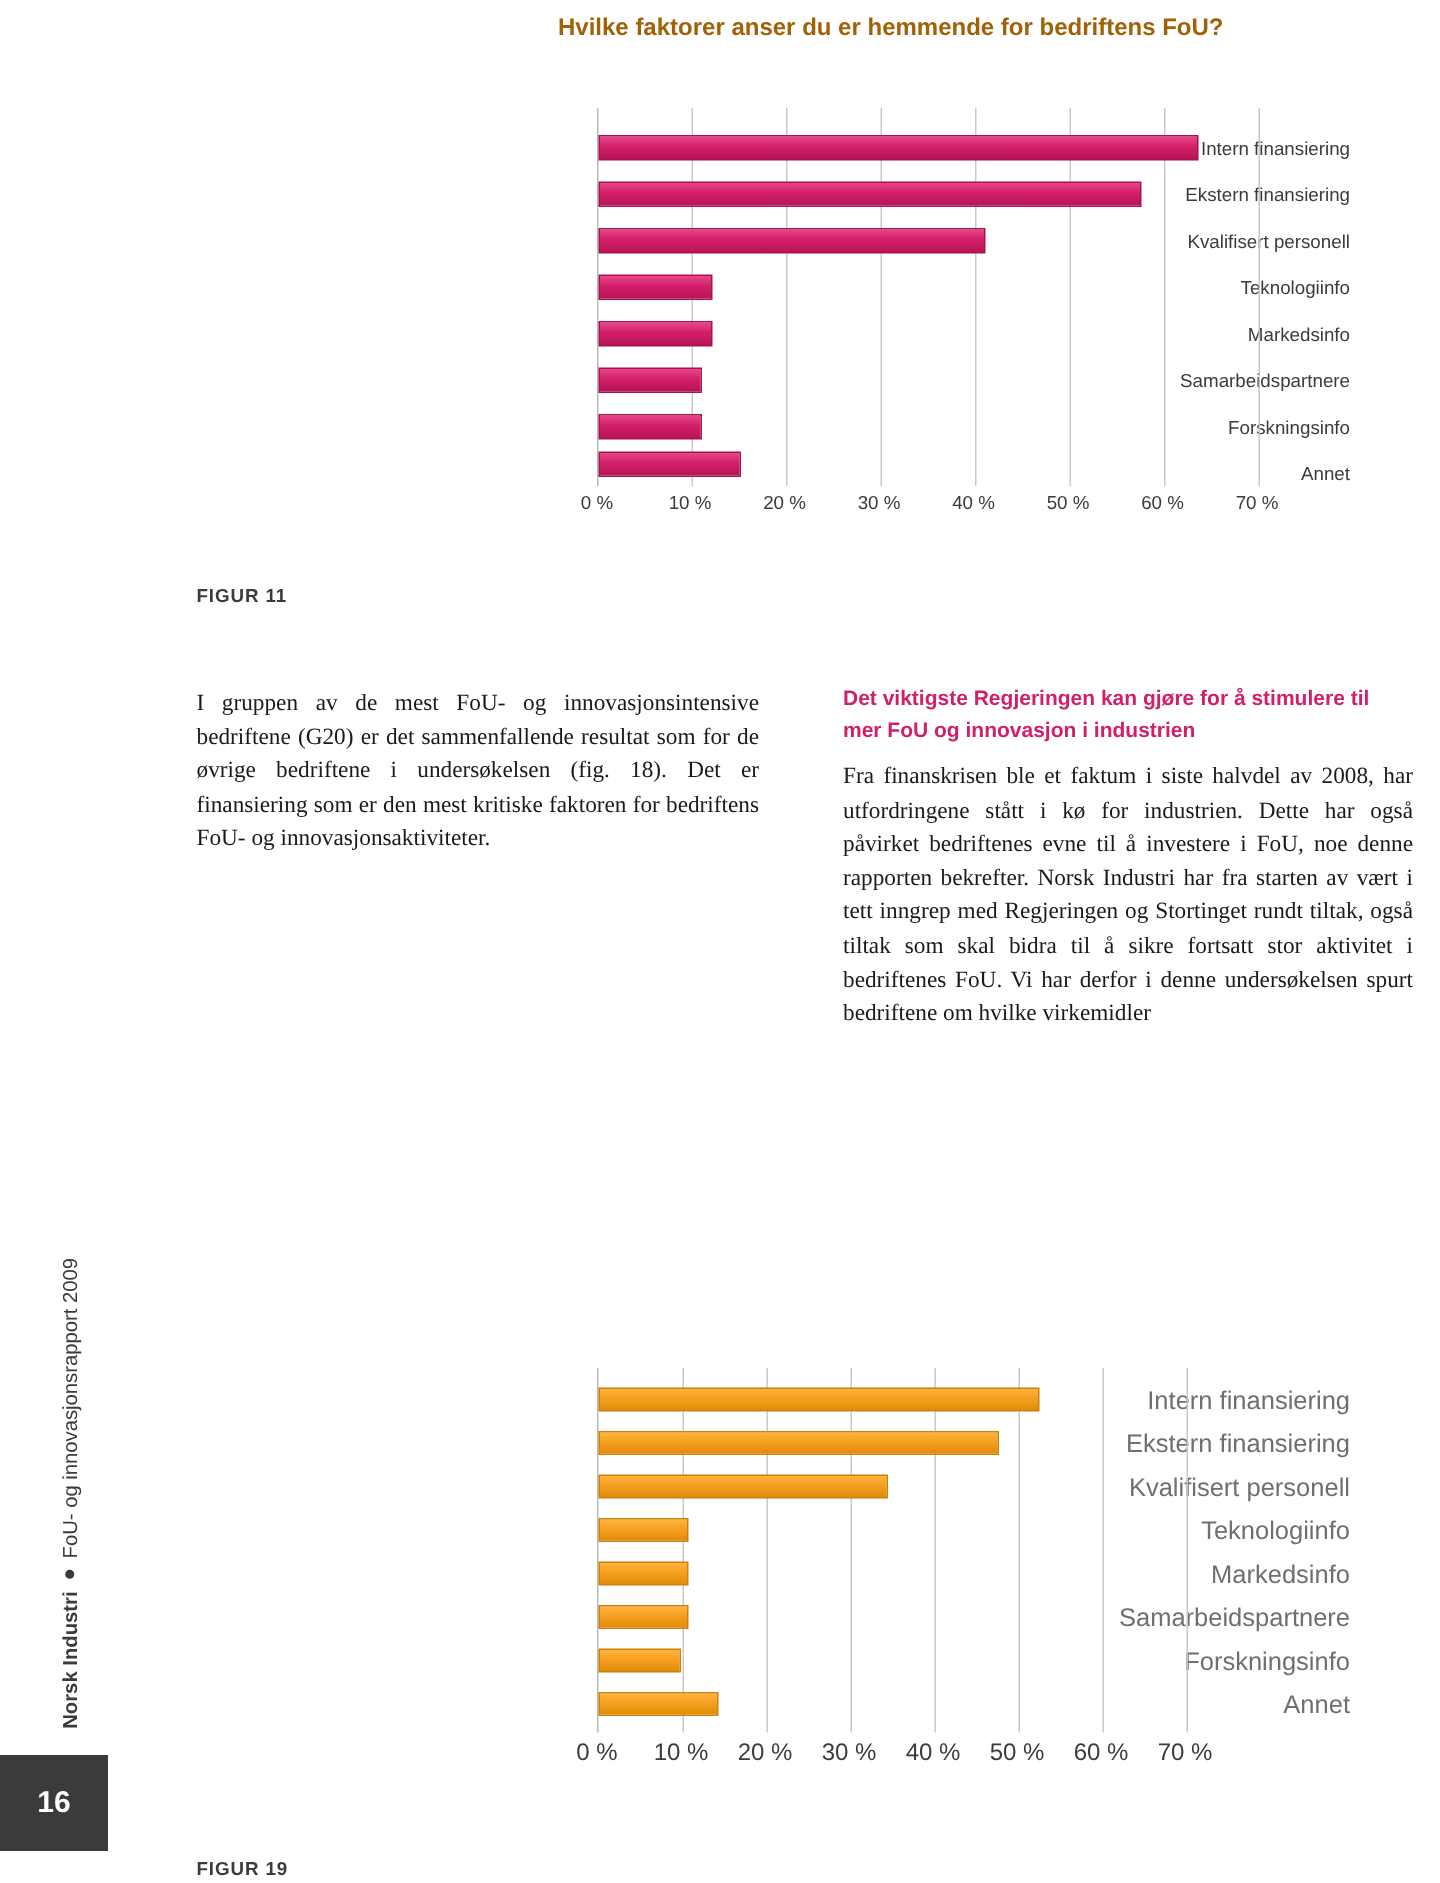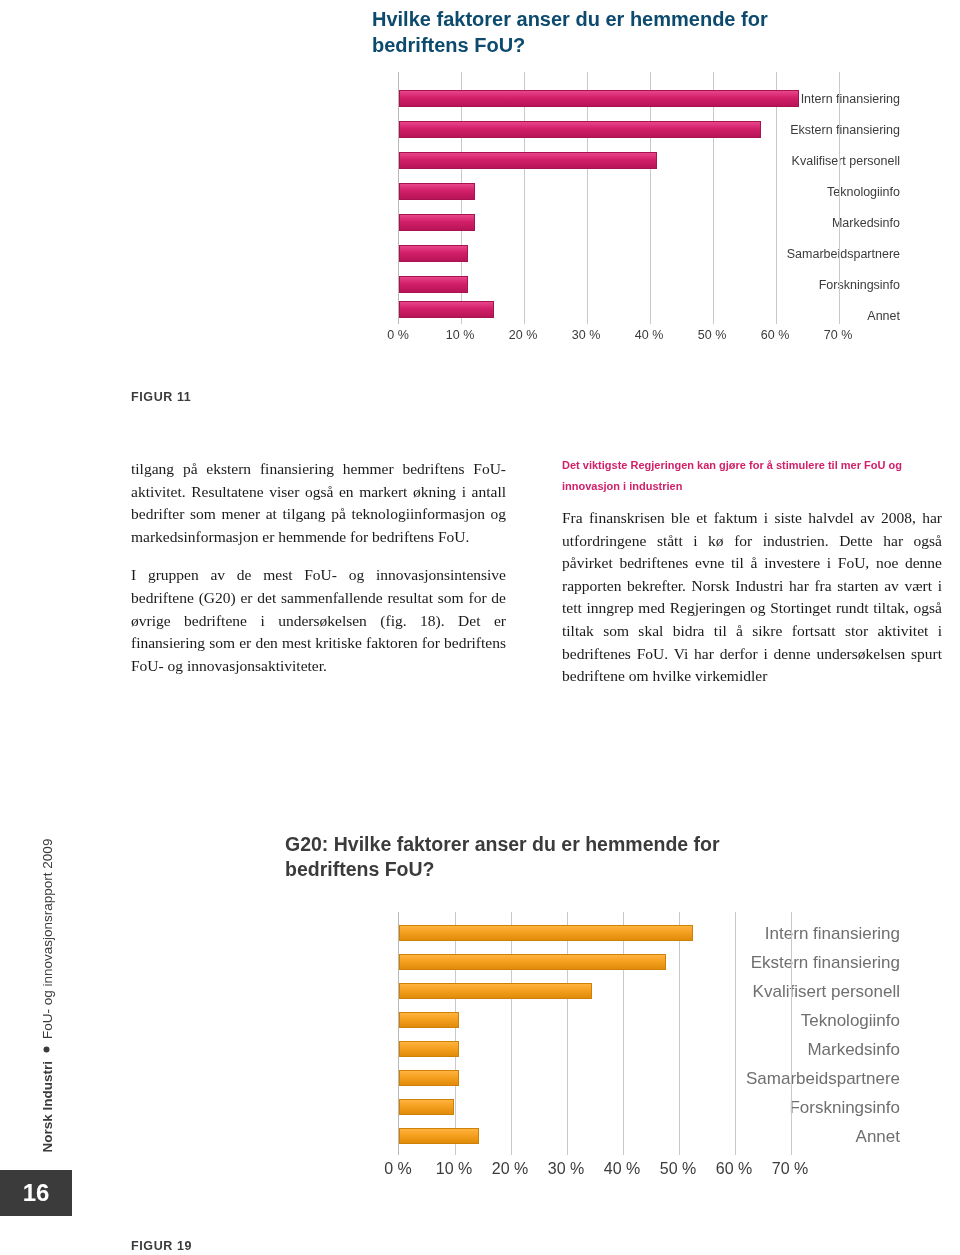--- a/index.html
+++ b/index.html
@@ -8,21 +8,21 @@
     background:#ffffff;
     font-family:"Liberation Sans", sans-serif;
     position:relative;
     overflow:hidden;
   }
   .page{position:absolute;left:0;top:0;width:960px;height:1255px;}
 
   
   .chart1-title{
     position:absolute;left:372px;top:6px;width:470px;
-    font-size:20px;font-weight:bold;color:#0c4a6e;line-height:26px;
+    font-size:16px;font-weight:bold;color:#a16207;line-height:26px;
   }
   .chart1-wrap{position:absolute;left:0px;top:72px;width:900px;height:290px;}
   .chart1 .catlabel{
     position:absolute;right:0;top:0;width:300px;text-align:right;
     font-size:12.5px;color:#3b3b3b;line-height:30px;
   }
   .plot1{
     position:absolute;left:398px;top:0;width:442px;height:252px;
     border-left:1px solid #b9b9b9;
   }
@@ -52,42 +52,42 @@
     position:absolute;left:131px;top:458px;width:375px;
     font-family:"Liberation Serif", serif;font-size:15.5px;line-height:22.6px;color:#1a1a1a;
     text-align:justify;
   }
   .col-left p{margin:0 0 16px 0;}
   .col-right{
     position:absolute;left:562px;top:455px;width:380px;
   }
   .col-right h3{
     margin:0 0 10px 0;font-family:"Liberation Sans",sans-serif;
-    font-size:11px;line-height:21px;color:#d21f69;font-weight:bold;
+    font-size:14px;line-height:21px;color:#d21f69;font-weight:bold;
   }
   .col-right p{
     margin:0;font-family:"Liberation Serif", serif;font-size:15.5px;
     line-height:22.6px;color:#1a1a1a;text-align:justify;
   }
 
   
   .spine{
     position:absolute;left:0px;top:700px;width:90px;height:500px;
   }
   .spine-text{
     position:absolute;left:-183px;top:215px;width:460px;
     transform:rotate(-90deg);
     font-family:"Liberation Sans",sans-serif;font-size:13.5px;color:#3b3b3b;
     white-space:nowrap;
   }
   .spine-text b{font-weight:bold;}
   .spine-dot{display:inline-block;width:6px;height:6px;border-radius:50%;background:#3b3b3b;margin:0 8px 2px 8px;}
   .pagenum{
-    position:absolute;left:0;top:1170px;width:72px;height:46px;
-    background:#3b3b3b;color:#ffffff;font-size:24px;font-weight:bold;
+    position:absolute;left:0;top:1170px;width:72px;height:64px;
+    background:#3b3b3b;color:#ffffff;font-size:20px;font-weight:bold;
     display:flex;align-items:center;justify-content:center;
   }
 
   
   .chart2-title{
     position:absolute;left:285px;top:832px;width:500px;
     font-size:19.5px;font-weight:bold;color:#3b3b3b;line-height:25px;
   }
   .chart2-wrap{position:absolute;left:0px;top:912px;width:900px;height:320px;}
   .chart2 .catlabel{
@@ -155,37 +155,35 @@
       <div class="tick" style="left:251px;">40 %</div>
       <div class="tick" style="left:314px;">50 %</div>
       <div class="tick" style="left:377px;">60 %</div>
       <div class="tick" style="left:440px;">70 %</div>
     </div>
   </div>
 
   <div class="figcap" id="figur17">FIGUR 11</div>
 
   <div class="col-left">
-    <p>tilgang på ekstern finansiering hemmer bedriftens FoU-aktivitet. Resultatene viser også en markert økning i antall bedrifter som mener at tilgang på teknologiinformasjon og markedsinformasjon er hemmende for bedriftens FoU.</p>
     <p>I gruppen av de mest FoU- og innovasjonsintensive bedriftene (G20) er det sammenfallende resultat som for de øvrige bedriftene i undersøkelsen (fig. 18). Det er finansiering som er den mest kritiske faktoren for bedriftens FoU- og innovasjonsaktiviteter.</p>
   </div>
 
   <div class="col-right">
     <h3>Det viktigste Regjeringen kan gjøre for å stimulere til mer FoU og innovasjon i industrien</h3>
     <p>Fra finanskrisen ble et faktum i siste halvdel av 2008, har utfordringene stått i kø for industrien. Dette har også påvirket bedriftenes evne til å investere i FoU, noe denne rapporten bekrefter. Norsk Industri har fra starten av vært i tett inngrep med Regjeringen og Stortinget rundt tiltak, også tiltak som skal bidra til å sikre fortsatt stor aktivitet i bedriftenes FoU. Vi har derfor i denne undersøkelsen spurt bedriftene om hvilke virkemidler</p>
   </div>
 
   <div class="spine">
     <div class="spine-text">
       <b>Norsk Industri</b><span class="spine-dot"></span><span>FoU- og innovasjonsrapport 2009</span>
     </div>
   </div>
   <div class="pagenum">16</div>
 
-  <div class="chart2-title">G20: Hvilke faktorer anser du er hemmende for bedriftens FoU?</div>
 
   <div class="chart2-wrap chart2">
     <div class="catlabel" style="top:7px;">Intern finansiering</div>
     <div class="catlabel" style="top:36px;">Ekstern finansiering</div>
     <div class="catlabel" style="top:65px;">Kvalifisert personell</div>
     <div class="catlabel" style="top:94px;">Teknologiinfo</div>
     <div class="catlabel" style="top:123px;">Markedsinfo</div>
     <div class="catlabel" style="top:152px;">Samarbeidspartnere</div>
     <div class="catlabel" style="top:181px;">Forskningsinfo</div>
     <div class="catlabel" style="top:210px;">Annet</div>

